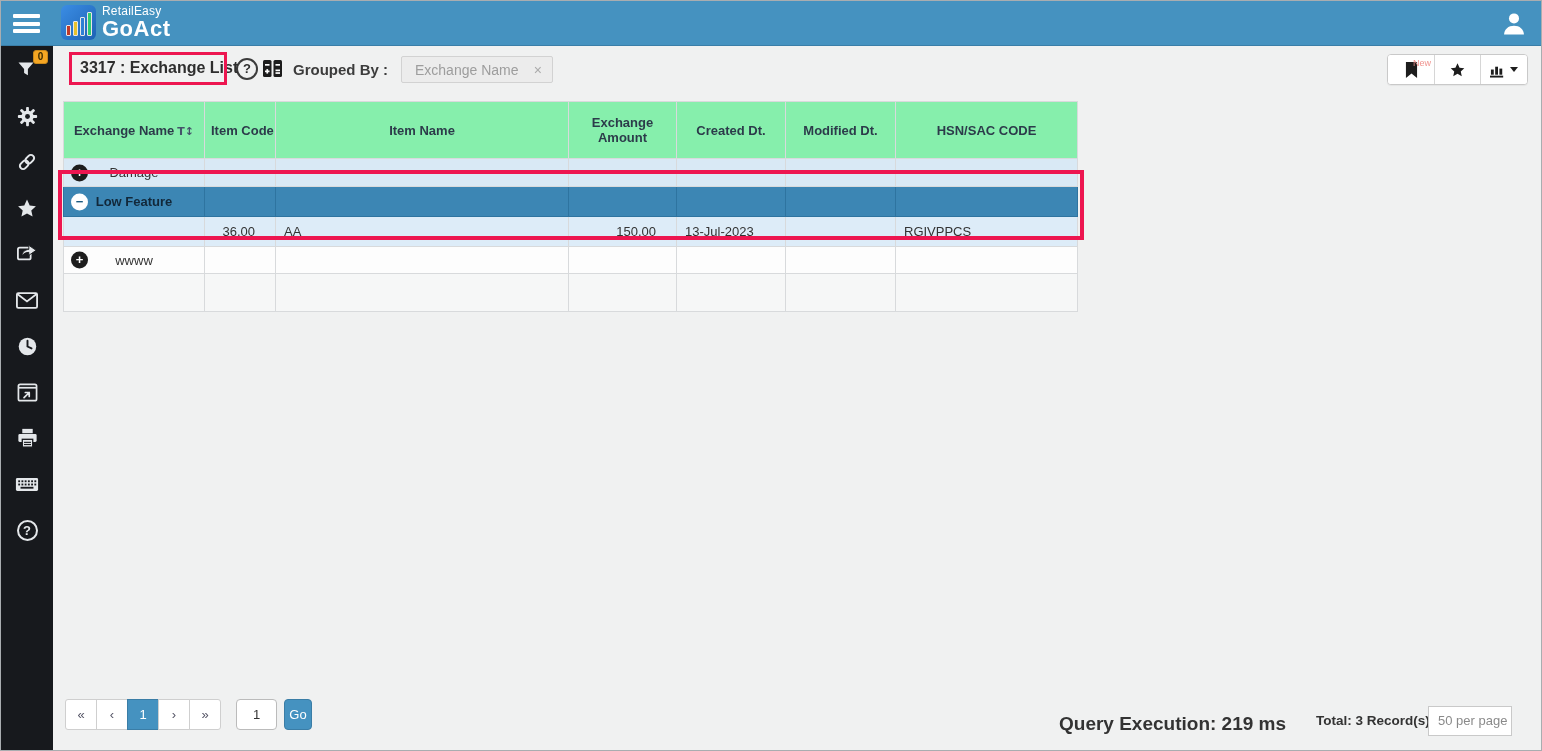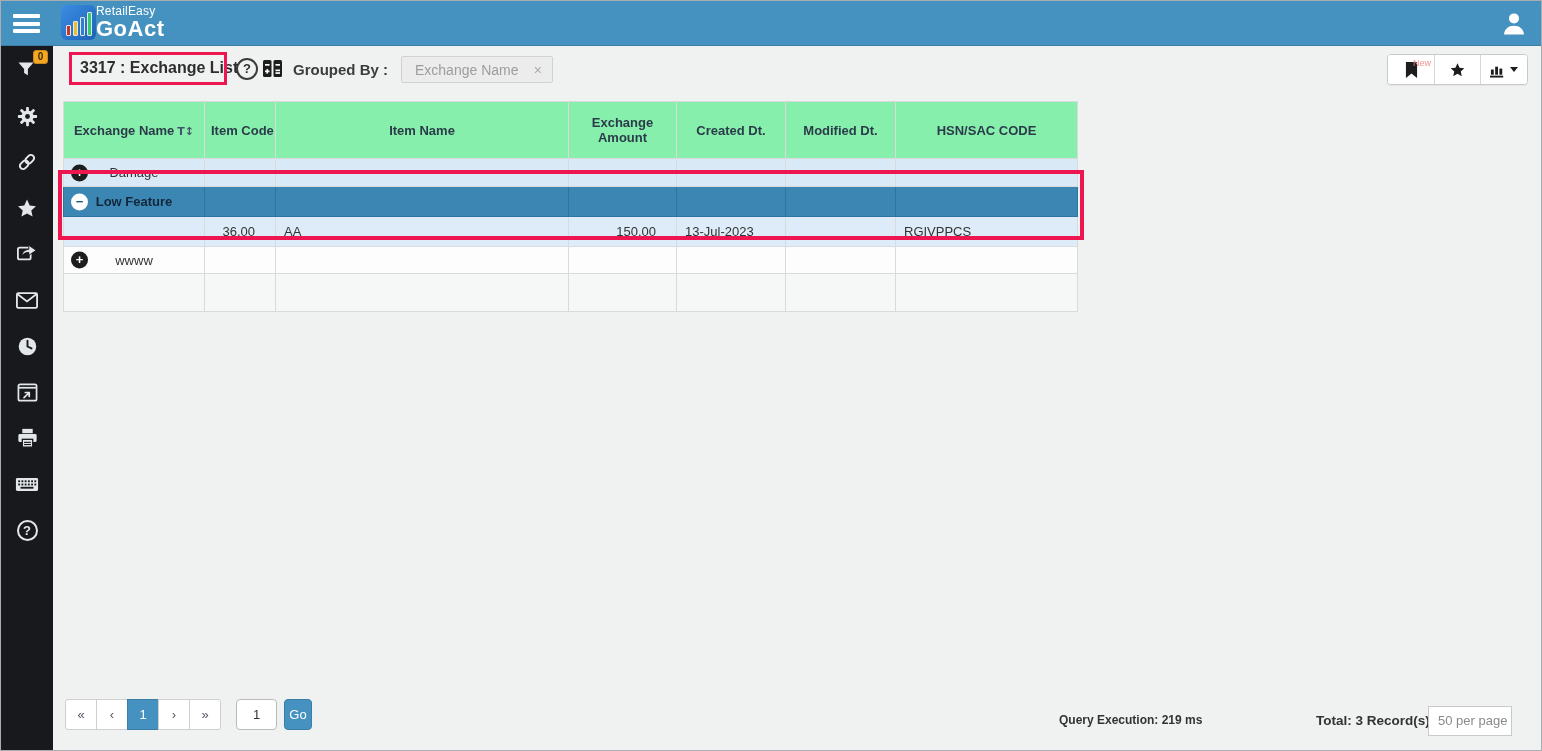--- a/index.html
+++ b/index.html
@@ -16,21 +16,21 @@
   .hamburger span { display:block; height:4px; background:#ffffff; border-radius:1px; margin-bottom:3.5px; }
   .logo { position:absolute; left:60px; top:4px; display:flex; align-items:center; cursor:pointer; }
   .logo-tile { width:35px; height:35px; border-radius:6px;
     background:linear-gradient(135deg,#3b8de4 0%,#1d62b4 100%);
     display:flex; align-items:flex-end; justify-content:center; gap:2px; padding:4px 4px; }
   .logo-tile i { display:block; width:5px; border-radius:1px; }
   .bar-red    { height:11px; background:#c0392b; border:1px solid #e6e6e6; }
   .bar-yellow { height:15px; background:#e8c22e; border:1px solid #e6e6e6; }
   .bar-blue   { height:19px; background:#2f7fd4; border:1px solid #e6e6e6; }
   .bar-green  { height:24px; background:#2ecc71; border:1px solid #e6e6e6; }
-  .logo-text { color:#fff; line-height:1; }
+  .logo-text { margin-left:6px; color:#fff; line-height:1; }
   .brand-top { font-size:12px; letter-spacing:.2px; margin-bottom:1px; }
   .brand-bottom { font-size:22px; font-weight:bold; letter-spacing:.5px; }
   .search-pill { position:absolute; left:1272px; top:9px; width:213px; height:28px;
     background:#f3f6f8; border:1px solid #d9e0e4; border-radius:14px;
     display:flex; align-items:center; padding:0 10px; }
   .search-pill input { border:none; outline:none; background:transparent; flex:1;
     font-size:13px; color:#333; font-family:inherit; margin-left:6px; }
   .search-pill input::placeholder { color:#a5b1b9; }
   .user-btn { position:absolute; left:1499px; top:9px; width:28px; height:28px; cursor:pointer; }
   
@@ -95,21 +95,21 @@
   .pager { position:absolute; left:64px; top:698px; display:flex; align-items:center; }
   .pbtn { width:32px; height:31px; background:#fff; border:1px solid #cfcfcf; margin-left:-1px;
     color:#556; font-size:13px; text-align:center; line-height:29px; cursor:pointer; }
   .pbtn:first-child { margin-left:0; border-radius:3px 0 0 3px; }
   .pbtn.rad-r { border-radius:0 3px 3px 0; }
   .pbtn.active { background:#4592c0; border-color:#3a7da6; color:#fff; }
   .goto-input { width:41px; height:31px; margin-left:15px; border:1px solid #bbb; border-radius:4px;
     text-align:center; font-size:13px; color:#333; font-family:inherit; outline:none; background:#fff; }
   .go-btn { width:28px; height:31px; margin-left:7px; background:#4592c0; border:1px solid #3a7da6;
     border-radius:4px; color:#fff; font-size:13px; text-align:center; line-height:29px; cursor:pointer; }
-  .exec-text { position:absolute; left:1058px; top:712px; font-size:12px; font-weight:bold; color:#333; }
+  .exec-text { position:absolute; left:1058px; top:712px; font-size:19px; font-weight:bold; color:#333; }
   .total-text { position:absolute; left:1315px; top:712px; font-size:13.5px; font-weight:bold; color:#333; }
   .perpage { position:absolute; left:1427px; top:705px; width:84px; height:30px;
     background:#fff; border:1px solid #c9c9c9; font-size:13px; color:#8a8a8a;
     line-height:28px; padding-left:9px; cursor:pointer; }
 </style>
 </head>
 <body>
 
 <div class="screen">
 

